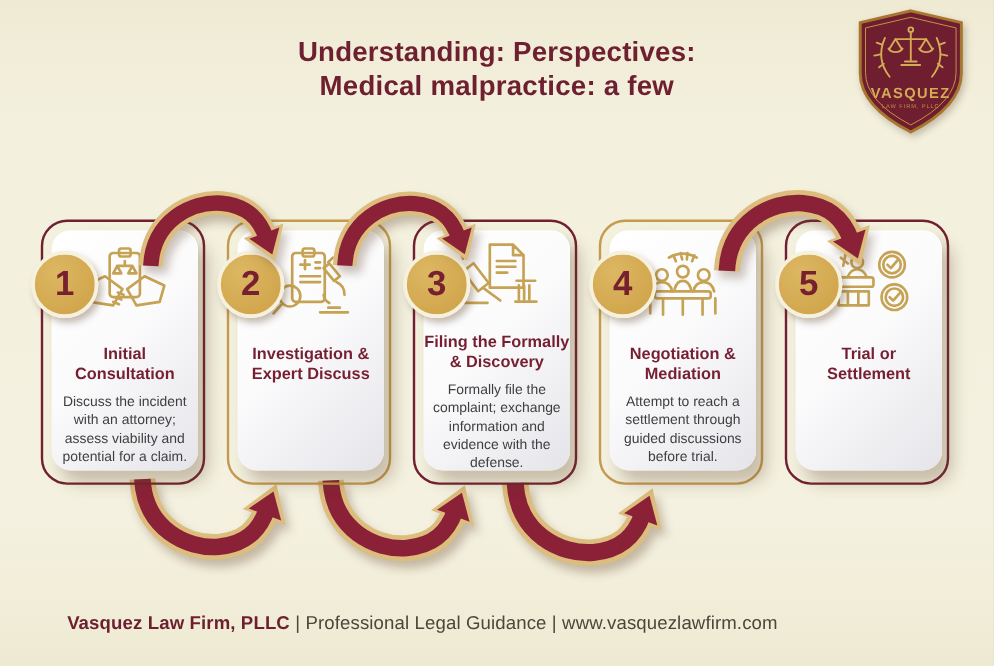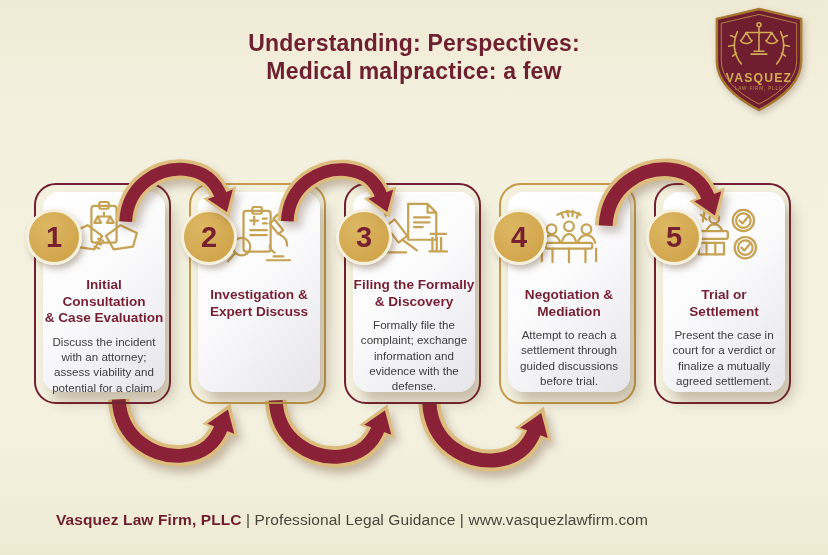--- a/index.html
+++ b/index.html
@@ -104,21 +104,20 @@
           <rect x="27" y="5" width="26" height="38" rx="3"></rect>
           <rect x="35" y="1" width="10" height="7" rx="2"></rect>
           <path d="M40 12 v4 M33.5 16 h13 M33.5 16 l-3.5 6.5 h7 z M46.5 16 l-3.5 6.5 h7 z"></path>
           <path d="M6 33 L23 25 L38 36 L30 50 L10 47 Z"></path>
           <path d="M74 33 L57 25 L42 36 L50 50 L70 47 Z"></path>
           <path d="M34 39 l5 2 M32 43 l5 2 M30 47 l5 2"></path>
         </svg>
       </div>
       <div class="step-title">
         <div>Initial Consultation</div>
-        <div>&amp; Case Evaluation</div>
       </div>
       <div class="step-desc">Discuss the incident with an attorney; assess viability and potential for a claim.</div>
     </div>
     <div class="badge">1</div>
   </div>
 
   <div class="card c2">
     <div class="ring gold"></div>
     <div class="panel">
       <div class="icon">
@@ -206,21 +205,20 @@
           <path d="M56 15 l3 3 l6 -7"></path>
           <circle cx="62" cy="43" r="11"></circle>
             <circle cx="62" cy="43" r="7.5"></circle>
           <path d="M58 43 l3 3 l6 -7"></path>
         </svg>
       </div>
       <div class="step-title">
         <div>Trial or</div>
         <div>Settlement</div>
       </div>
-      <div class="step-desc">Present the case in court for a verdict or finalize a mutually agreed settlement.</div>
     </div>
     <div class="badge">5</div>
   </div>
 
   <div class="arrow a-t1">
     <svg viewBox="0 0 130 80">
         <use href="#curve-arrow"></use>
       </svg>
   </div>
   <div class="arrow a-t2">

